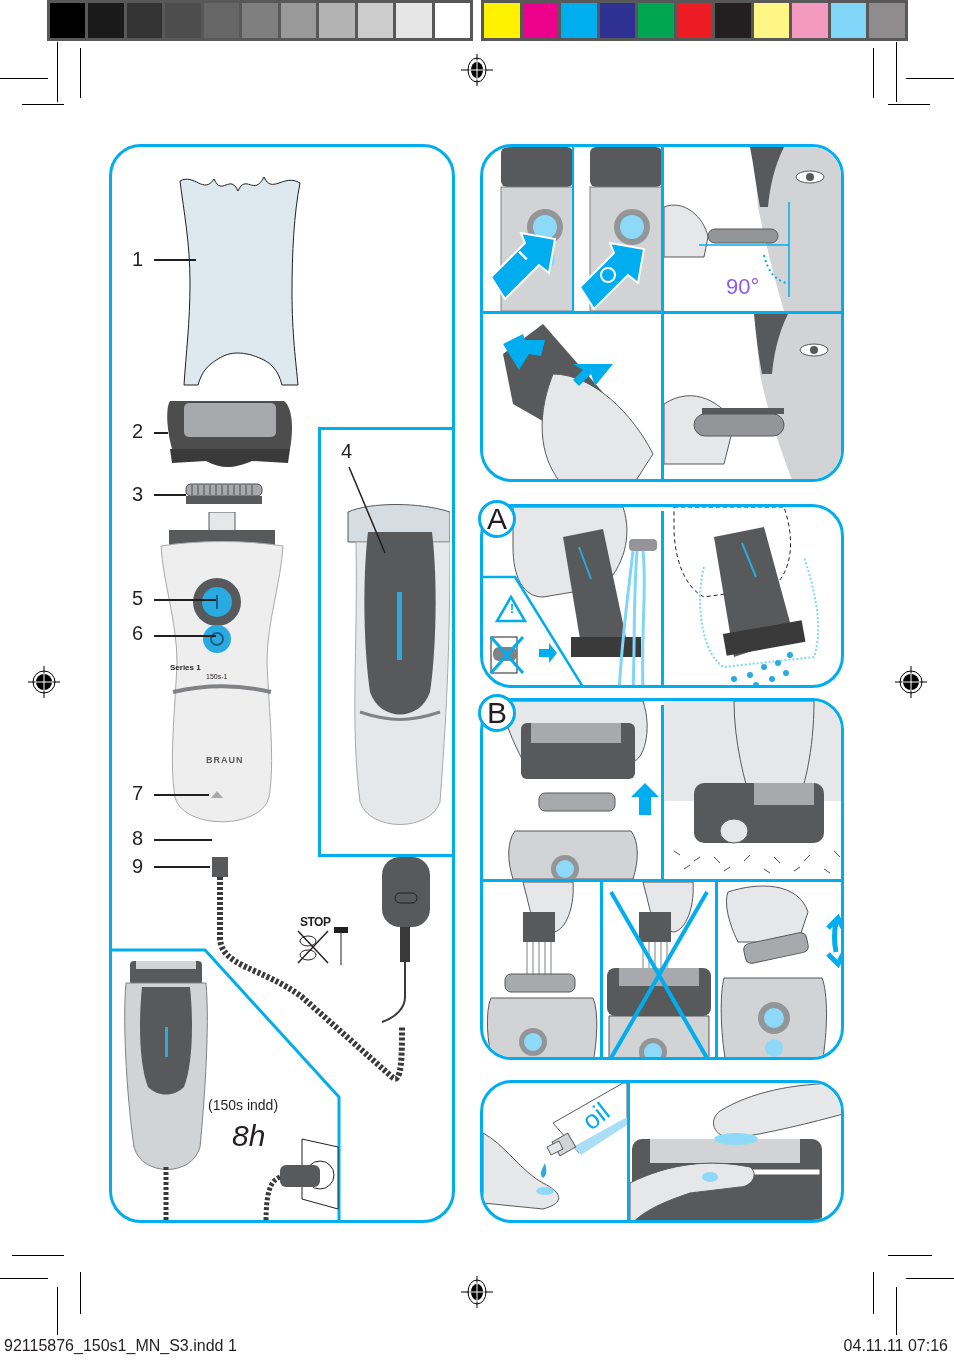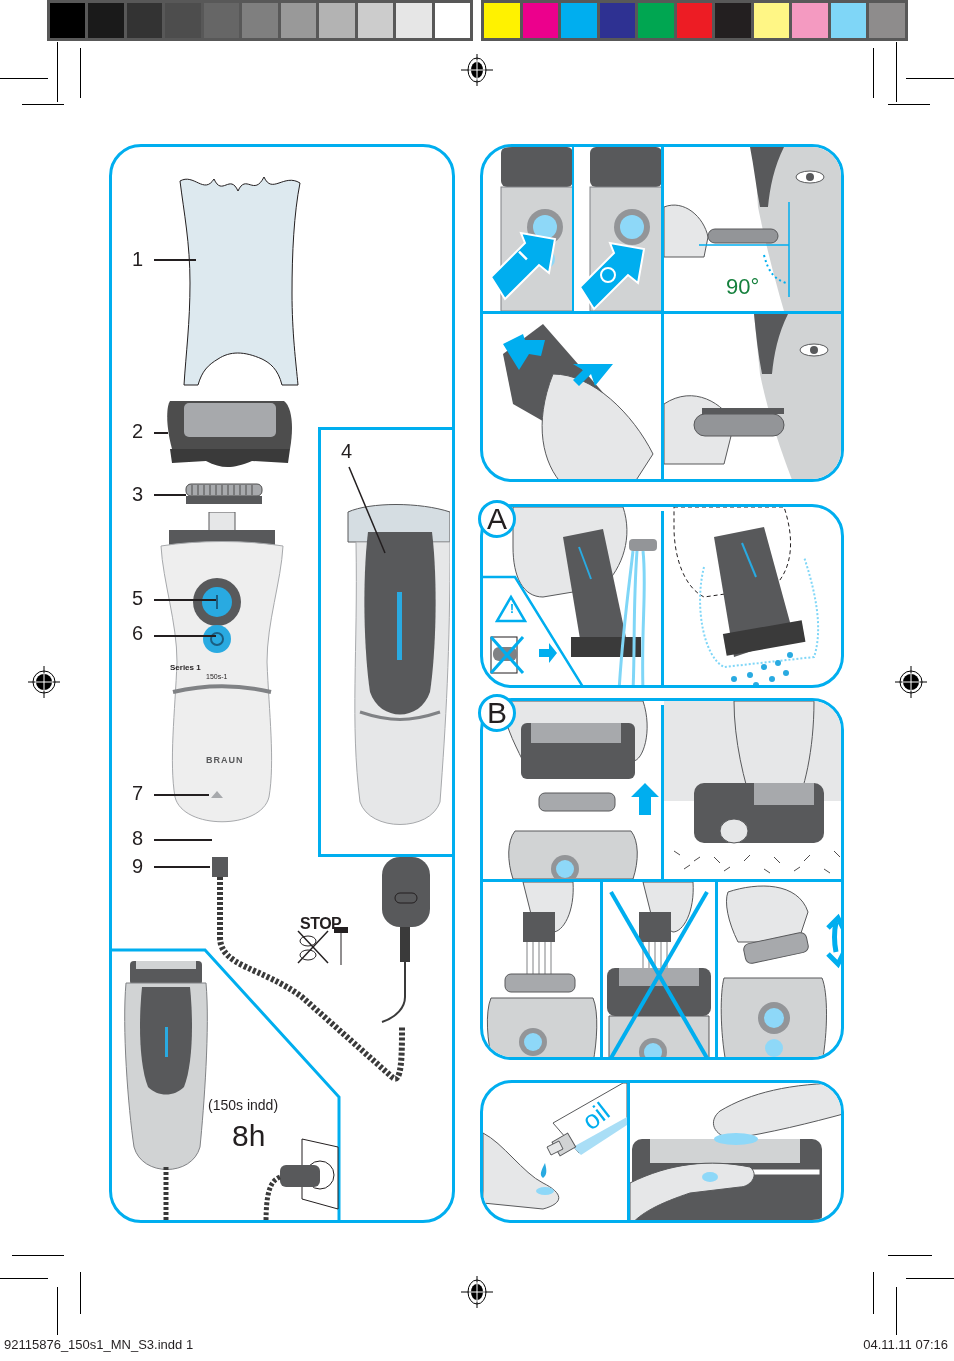--- a/index.html
+++ b/index.html
@@ -22,26 +22,26 @@
 
   
   .panel { position: absolute; border: 3px solid #00aeef; border-radius: 32px; overflow: hidden; background: #fff; }
   .divider { position: absolute; background: #00aeef; }
 
   .partnum { position: absolute; font-size: 20px; color: #231f20; }
   .leader { position: absolute; height: 1.5px; background: #231f20; }
 
   .badge { position: absolute; width: 38px; height: 38px; border: 3px solid #00aeef; border-radius: 50%; background: #fff; font-size: 30px; line-height: 32px; text-align: center; color: #231f20; }
 
-  .footer { position: absolute; top: 1337px; font-size: 13px; color: #231f20; }
+  .footer { position: absolute; top: 1337px; font-size: 16px; color: #231f20; }
   .caption { position: absolute; font-size: 14px; color: #231f20; }
-  .big { position: absolute; font-size: 30px; color: #231f20; }
-  .deg { position: absolute; font-size: 22px; color: #15803d; }
+  .big { position: absolute; font-size: 30px; color: #231f20; font-style: italic; }
+  .deg { position: absolute; font-size: 22px; color: #8b5cf6; }
   .oil { position: absolute; font-size: 26px; color: #00aeef; transform: rotate(-38deg); }
-  .stop { position: absolute; font-size: 16px; font-weight: bold; letter-spacing: -0.5px; color: #231f20; }
+  .stop { position: absolute; font-size: 12px; font-weight: bold; letter-spacing: -0.5px; color: #231f20; }
 
   svg { display: block; }
 </style>
 </head>
 <body>
 
 <div class="colorbar left" id="cbl">
     <div class="swatch" style="background: rgb(0, 0, 0);"></div>
     <div class="swatch" style="background: rgb(26, 26, 26);"></div>
     <div class="swatch" style="background: rgb(51, 51, 51);"></div>

